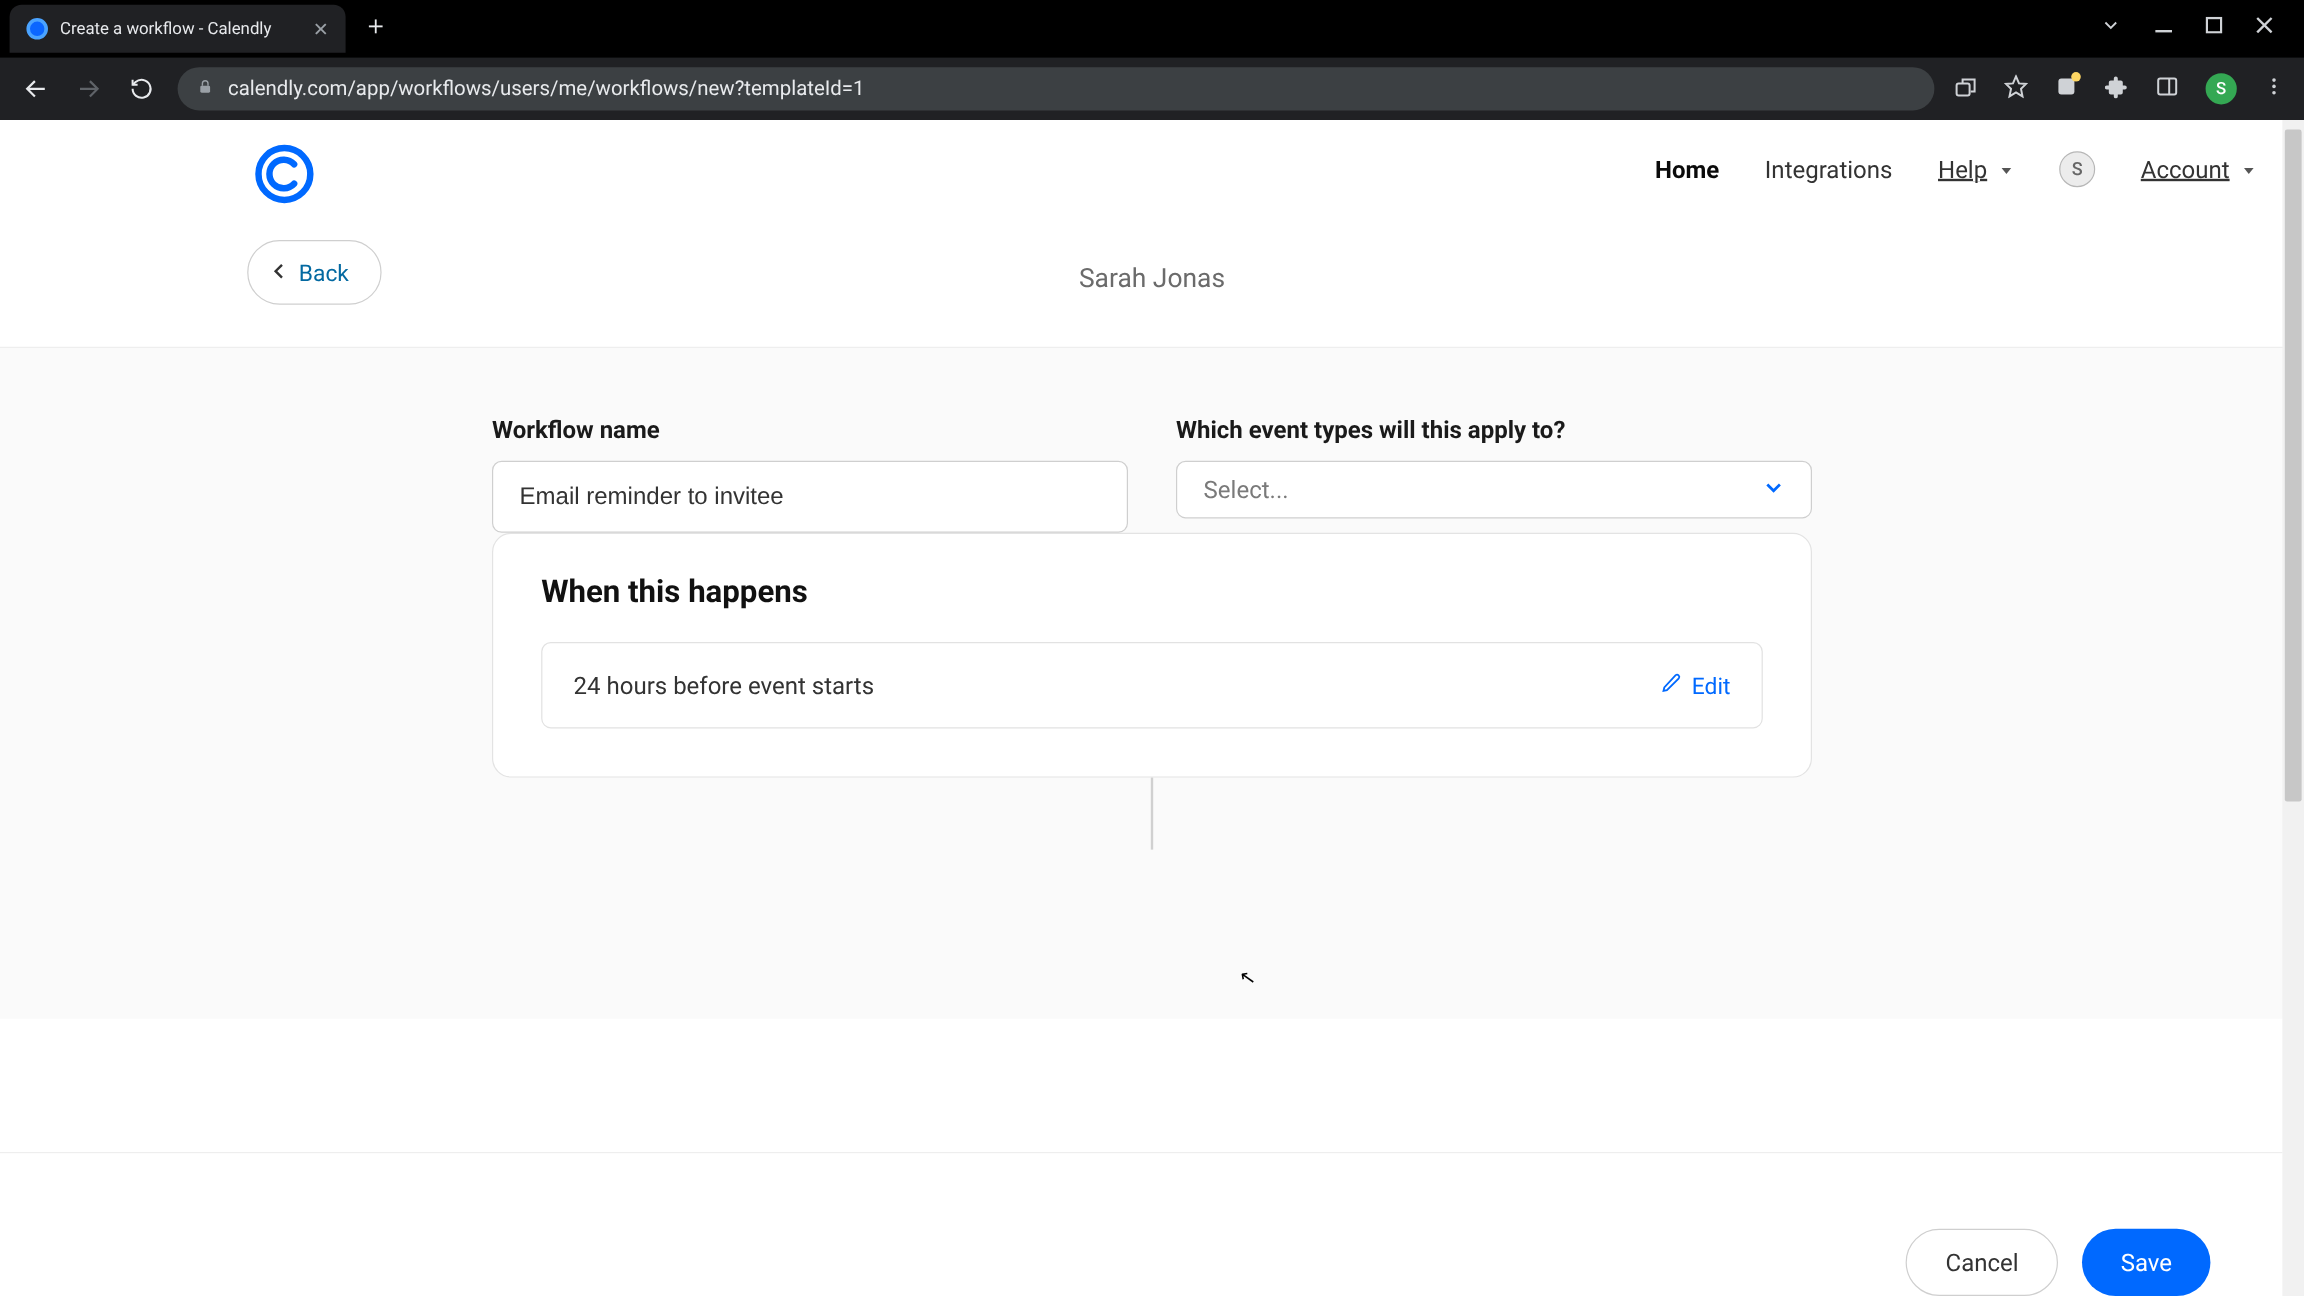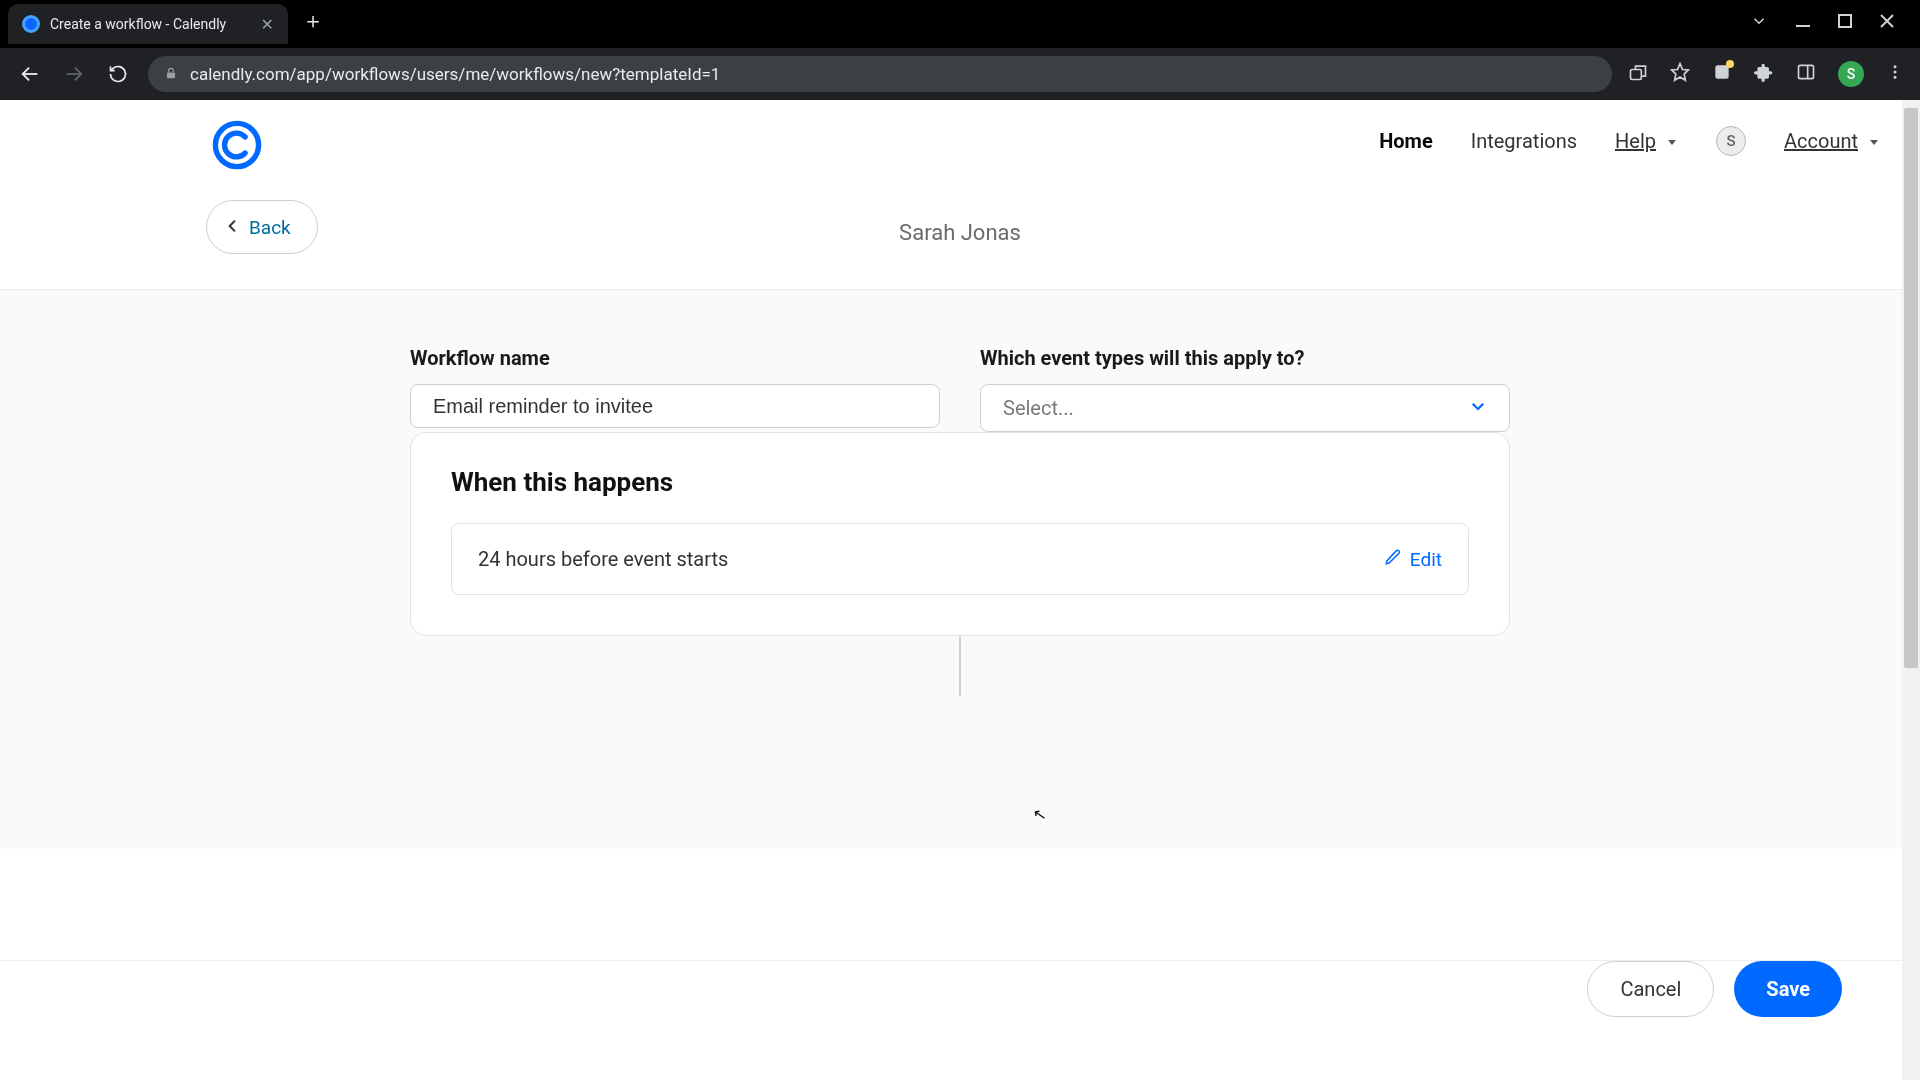--- a/index.html
+++ b/index.html
@@ -94,21 +94,21 @@
   .form-area {
     background:#fafafa; border-top:1px solid #eee;
     padding:56px 0 0;
     height:560px;
   }
   .form-inner { width:1100px; margin:0 auto; }
   .top-row { display:flex; gap:40px; }
   .field { display:flex; flex-direction:column; gap:14px; }
   .field label { font-size:20px; font-weight:700; color:#1a1a1a; }
   .text-input {
-    width:530px; height:44px; border:1px solid #cfcfcf; border-radius:8px;
+    width:530px; height:60px; border:1px solid #cfcfcf; border-radius:8px;
     padding:0 22px; font-size:20px; color:#333; background:#fff;
   }
   .select {
     width:530px; height:48px; border:1px solid #cfcfcf; border-radius:8px;
     padding:0 22px; font-size:20px; color:#7a7a7a; background:#fff;
     display:flex; align-items:center; justify-content:space-between;
   }
   .select .chev { color:#0069ff; }
 
   .trigger-card {
@@ -122,29 +122,29 @@
     padding:0 26px; font-size:20px; color:#333;
   }
   .edit-link { display:flex; align-items:center; gap:8px; color:#0069ff; font-size:19px; }
   .connector {
     width:2px; height:60px; background:#d0d0d0; margin:0 auto;
   }
 
   
   .footer {
     position:absolute; left:0; right:18px; bottom:0; height:120px;
-    display:flex; align-items:flex-start; justify-content:flex-end;
+    display:flex; align-items:flex-end; justify-content:flex-end;
     gap:20px; padding:0 60px; background:#fff; border-top:1px solid #eee;
   }
   .btn {
     height:56px; padding:0 32px; border-radius:30px; font-size:20px;
     display:flex; align-items:center; justify-content:center;
   }
   .btn-cancel { background:#fff; border:1px solid #cfcfcf; color:#333; }
-  .btn-save   { background:#0069ff; color:#fff; font-weight:700; border:none; }
+  .btn-save   { background:#0069ff; color:#fff; font-weight:400; border:none; }
 
   
   .cursor {
     position:absolute; left:1033px; top:705px;
     font-size:16px; color:#000; transform:rotate(-10deg);
     pointer-events:none;
   }
 </style>
 </head>
 <body>

